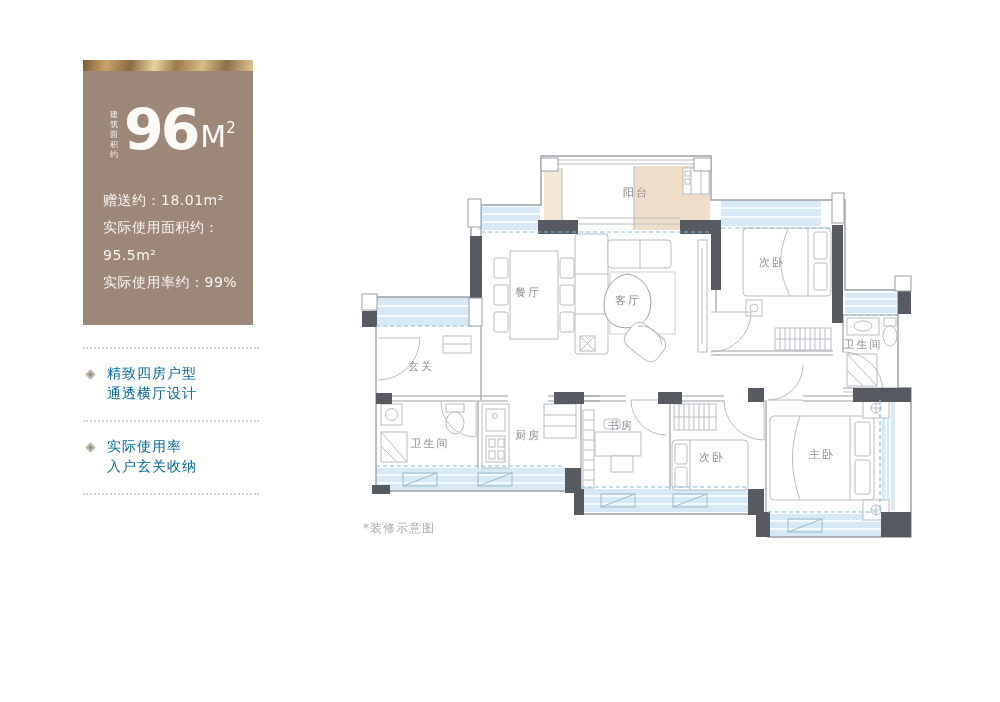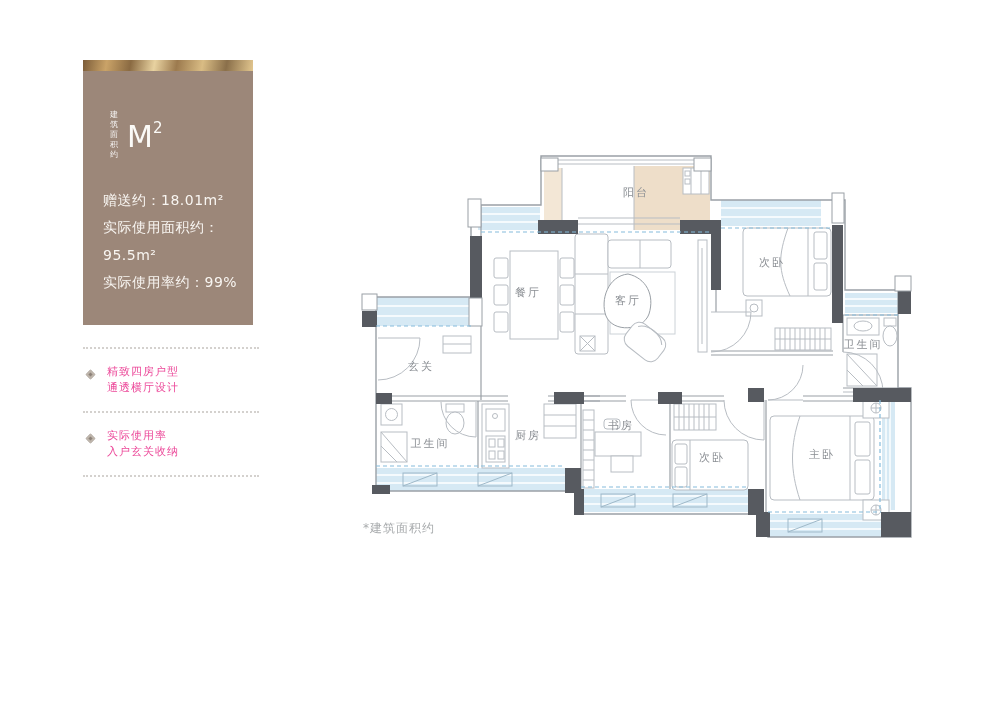--- a/index.html
+++ b/index.html
@@ -20,37 +20,38 @@
   .area-sup{font-size:15px;vertical-align:14px;}
   .layout-line{font-size:23px;letter-spacing:2px;margin:10px 0 0 27px;font-weight:400;}
   .stats{margin:27px 0 0 3px;font-size:14px;line-height:1.95;letter-spacing:.5px;
     color:#f8f5f1;}
 
   
   .features{position:absolute;left:83px;top:347px;width:176px;border-top:2px dotted #d4d1ce;}
   .feature{display:flex;padding:15px 0 16px 2px;border-bottom:2px dotted #d4d1ce;}
   .diamond{flex:0 0 auto;width:7px;height:7px;background:#8d8279;transform:rotate(45deg);
     box-shadow:inset 0 0 0 2px #beb5ab;margin:7px 13px 0 2px;}
-  .feature-text{font-size:11px;line-height:1.42;color:#ec4899;letter-spacing:1px;}
+  .feature-text{font-size:14px;line-height:1.42;color:#0369a1;letter-spacing:1px;}
 
   
   .plan{position:absolute;left:358px;top:148px;}
   .note{position:absolute;left:363px;top:520px;font-size:12px;color:#a8abad;letter-spacing:1px;}
   svg text{font-family:"DejaVu Sans","Liberation Sans",sans-serif;font-size:11px;
     fill:#8a8e93;letter-spacing:2px;}
 </style>
 </head>
 <body>
 <div class="page">
 
   <div class="card">
     <div class="card-band"></div>
     <div class="card-inner">
       <div class="area-row">
         <div class="area-caption">建筑面积约</div>
+        <div class="area-value">96</div>
         <div class="area-unit"><span>M</span><span class="area-sup">2</span></div>
       </div>
       <div class="stats">
         <div>赠送约：18.01m²</div>
         <div>实际使用面积约：95.5m²</div>
         <div>实际使用率约：99%</div>
       </div>
     </div>
   </div>
 
@@ -280,15 +281,15 @@
       <text x="505" y="200">卫生间</text>
       <text x="63" y="222">玄关</text>
       <text x="72" y="299">卫生间</text>
       <text x="170" y="291">厨房</text>
       <text x="263" y="281">书房</text>
       <text x="354" y="313">次卧</text>
       <text x="464" y="310">主卧</text>
     </g>
   </svg>
 
-  <div class="note">*建筑面积约</div>
+  <div class="note">*装修示意图</div>
 
 </div>
 
 </body></html>

